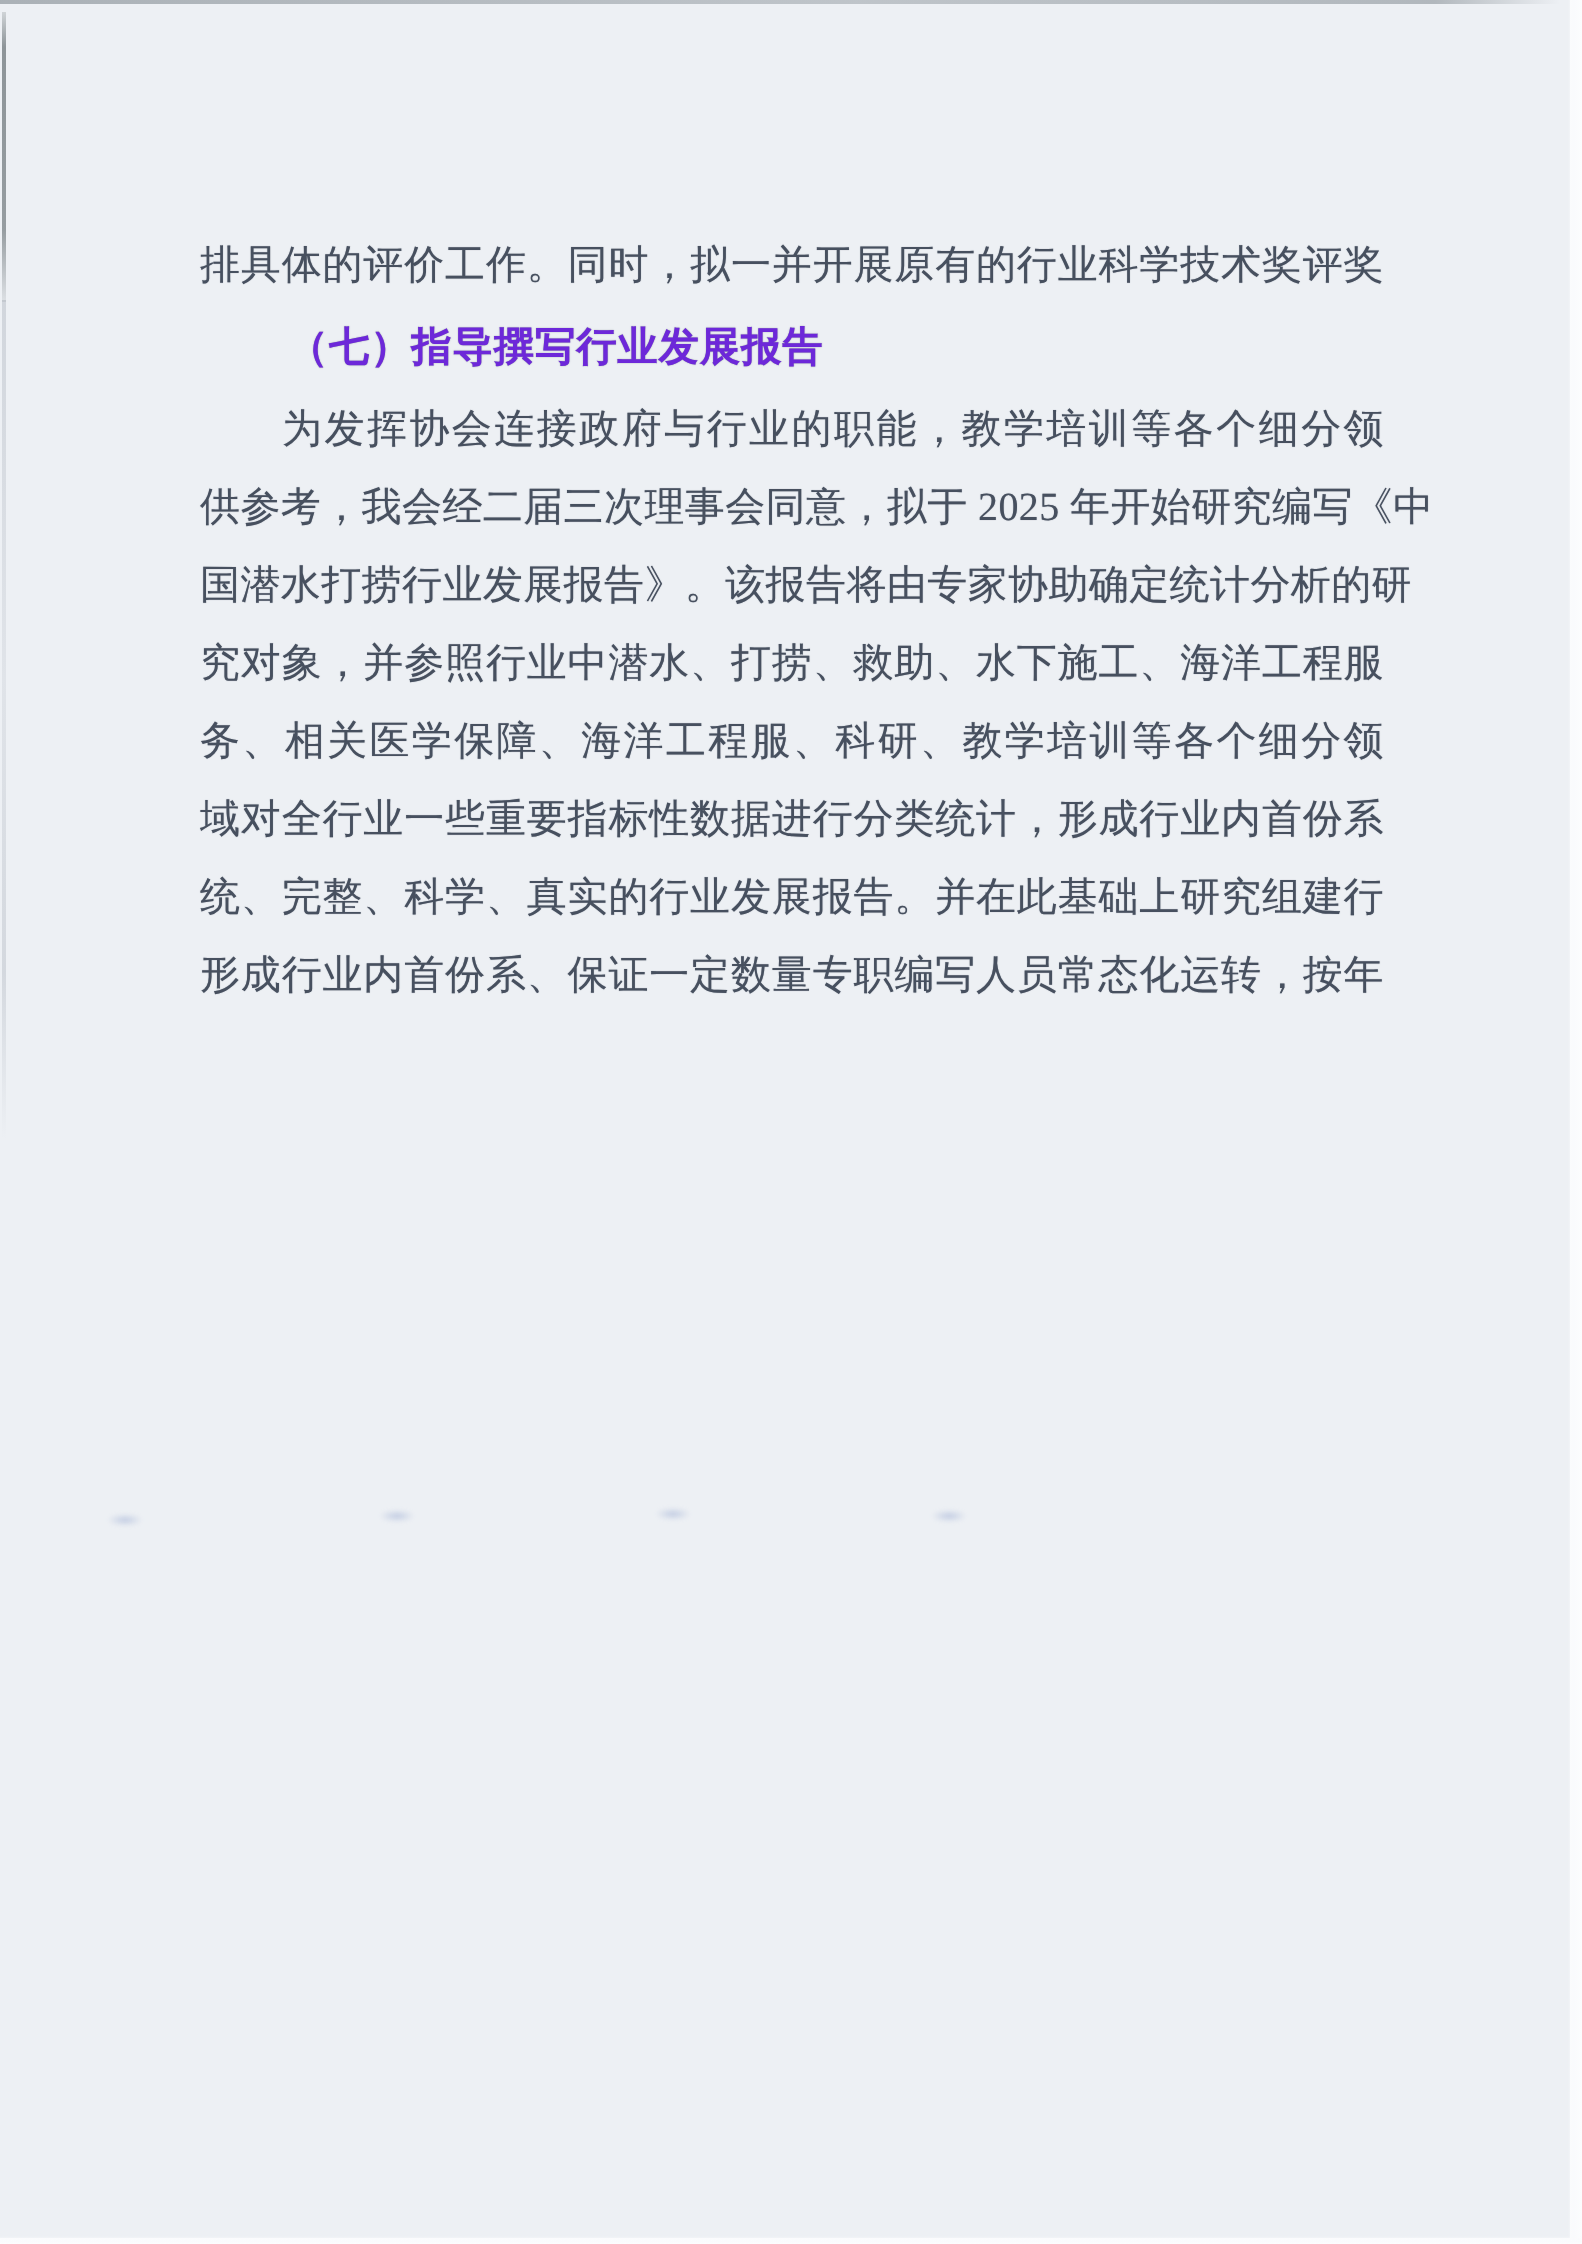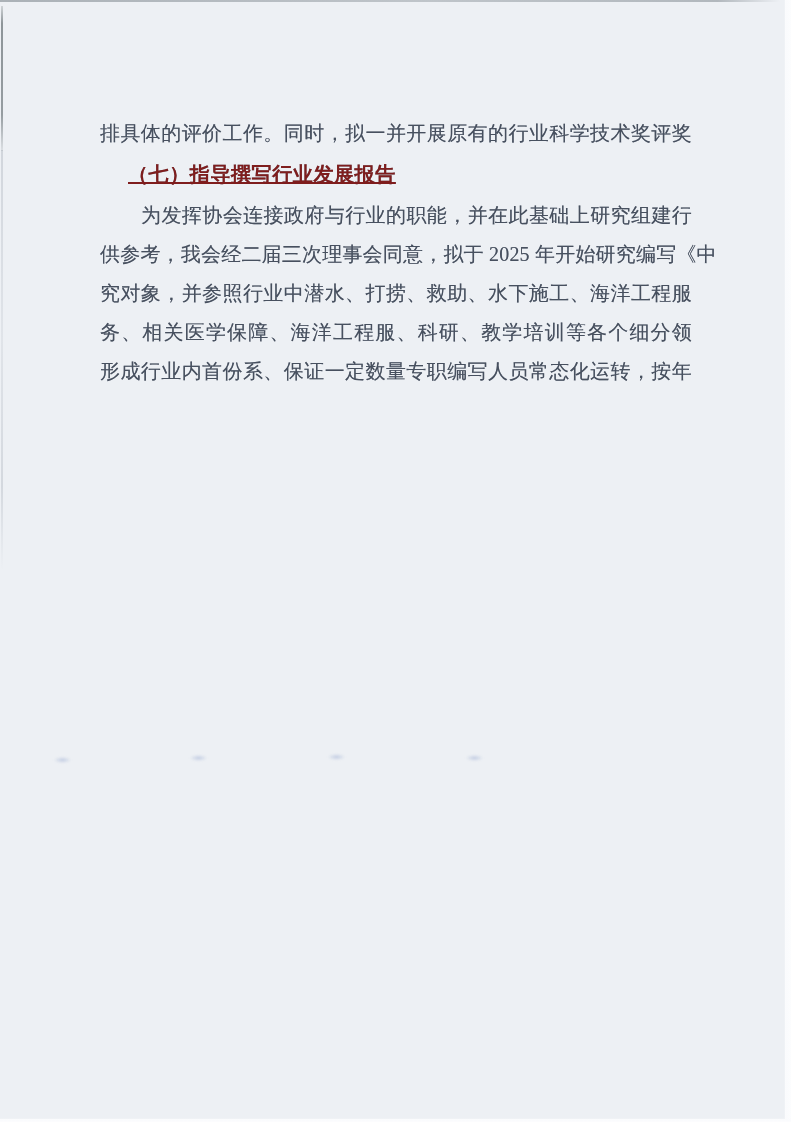--- a/index.html
+++ b/index.html
@@ -89,29 +89,28 @@
   .line.para-end {
     text-align-last: left;
   }
   .line.indent-first {
     padding-left: 41px;
     width: 551px;
   }
   .heading-line {
     height: 39px;
     line-height: 39px;
-    margin: 2px 0 2px 28px;
+    margin: 2px 0 2px 44px;
     font-weight: bold;
-    color: #7f1d1d;
+    color: #6d28d9;
     letter-spacing: 0.6px;
     white-space: nowrap;
     text-align: left;
     text-align-last: left;
     text-shadow: 0 0 0.6px rgba(55,65,80,0.6);
-    text-decoration: underline;
   }
 </style>
 </head>
 <body>
 
 <div class="stage">
 
   <div class="paper"></div>
 
   <div class="edge-top"></div>
@@ -122,24 +121,27 @@
 
   <div class="textblock">
 
     <div>
       <div class="line">排具体的评价工作。同时，拟一并开展原有的行业科学技术奖评奖</div>
     </div>
 
     <div class="heading-line">（七）指导撰写行业发展报告</div>
 
     <div>
-      <div class="line indent-first">为发挥协会连接政府与行业的职能，并在此基础上研究组建行</div>
+      <div class="line indent-first">为发挥协会连接政府与行业的职能，教学培训等各个细分领</div>
       <div class="line">供参考，我会经二届三次理事会同意，拟于 2025 年开始研究编写《中</div>
+      <div class="line">国潜水打捞行业发展报告》。该报告将由专家协助确定统计分析的研</div>
       <div class="line">究对象，并参照行业中潜水、打捞、救助、水下施工、海洋工程服</div>
       <div class="line">务、相关医学保障、海洋工程服、科研、教学培训等各个细分领</div>
+      <div class="line">域对全行业一些重要指标性数据进行分类统计，形成行业内首份系</div>
+      <div class="line">统、完整、科学、真实的行业发展报告。并在此基础上研究组建行</div>
       <div class="line">形成行业内首份系、保证一定数量专职编写人员常态化运转，按年</div>
     </div>
 
   </div>
 
   <div class="smudge s1"></div>
   <div class="smudge s2"></div>
   <div class="smudge s3"></div>
   <div class="smudge s4"></div>
 

